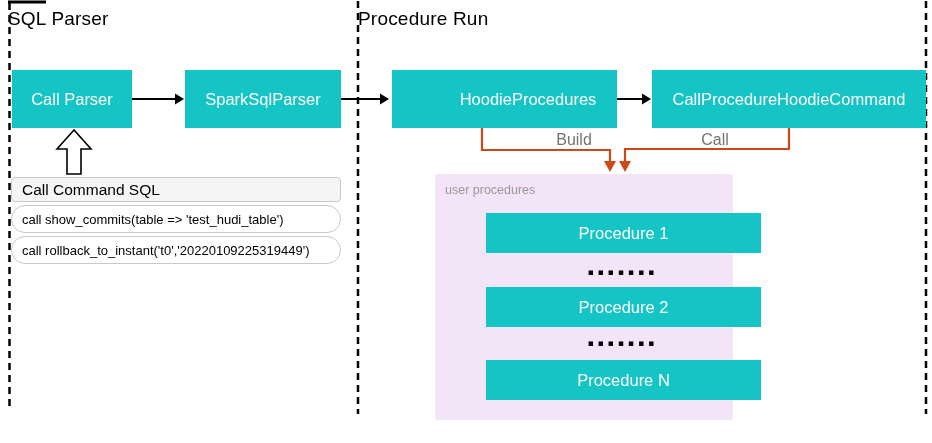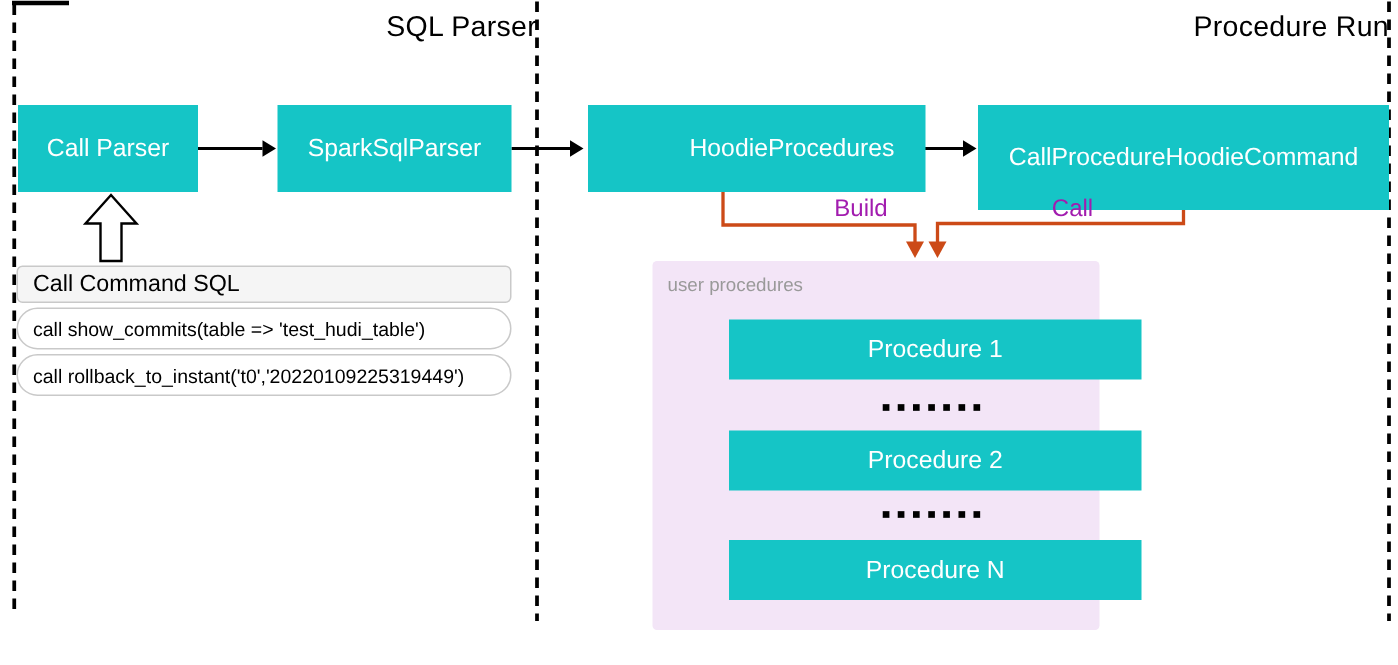--- a/index.html
+++ b/index.html
@@ -3,37 +3,37 @@
 <meta charset="utf-8">
 <style>
   html,body{margin:0;padding:0;background:#ffffff;}
   .canvas{
     position:relative;width:932px;height:443px;background:#fff;
     font-family:"Liberation Sans","DejaVu Sans",sans-serif;
     overflow:hidden;
   }
   .overlay{position:absolute;left:0;top:0;width:932px;height:443px;}
   .lane-title{
-    position:absolute;top:8px;height:22px;text-align:right;
+    position:absolute;top:8px;height:22px;text-align:left;
     font-size:19px;color:#000;letter-spacing:.2px;
   }
   .title-left{left:8px;width:350px;}
   .title-right{left:358px;width:568px;}
   .tealbox{
     position:absolute;background:#15c5c6;color:#fff;
     display:flex;align-items:center;justify-content:center;
     font-size:16.5px;text-align:center;line-height:1.25;
   }
   .box-call-command{left:12px;top:70px;width:120px;height:58px;padding:0 12px;box-sizing:border-box;}
   .box-spark{left:185px;top:70px;width:156px;height:58px;}
   .box-hoodie{left:392px;top:70px;width:178px;height:58px;padding-left:47px;}
-  .box-cphc{left:652px;top:70px;width:274px;height:70px;}
+  .box-cphc{left:652px;top:70px;width:274px;height:58px;}
   .edge-label{
     position:absolute;top:131px;width:70px;height:18px;
-    font-size:16px;color:#a21caf;text-align:center;
+    font-size:16px;color:#737373;text-align:center;
   }
   .label-build{left:539px;}
   .label-call{left:680px;}
   .sql-panel{position:absolute;left:11px;top:177px;width:334px;}
   .sql-cell{
     box-sizing:border-box;width:330px;border:1px solid #c9c9c9;border-radius:4px;
     padding-left:10px;white-space:nowrap;overflow:hidden;
   }
   .sql-header{height:25px;line-height:24px;background:#f5f5f5;font-size:15.5px;color:#000;}
   .sql-row{height:28px;line-height:27px;background:#fff;font-size:13px;color:#000;margin-top:3px;border-radius:14px;}

